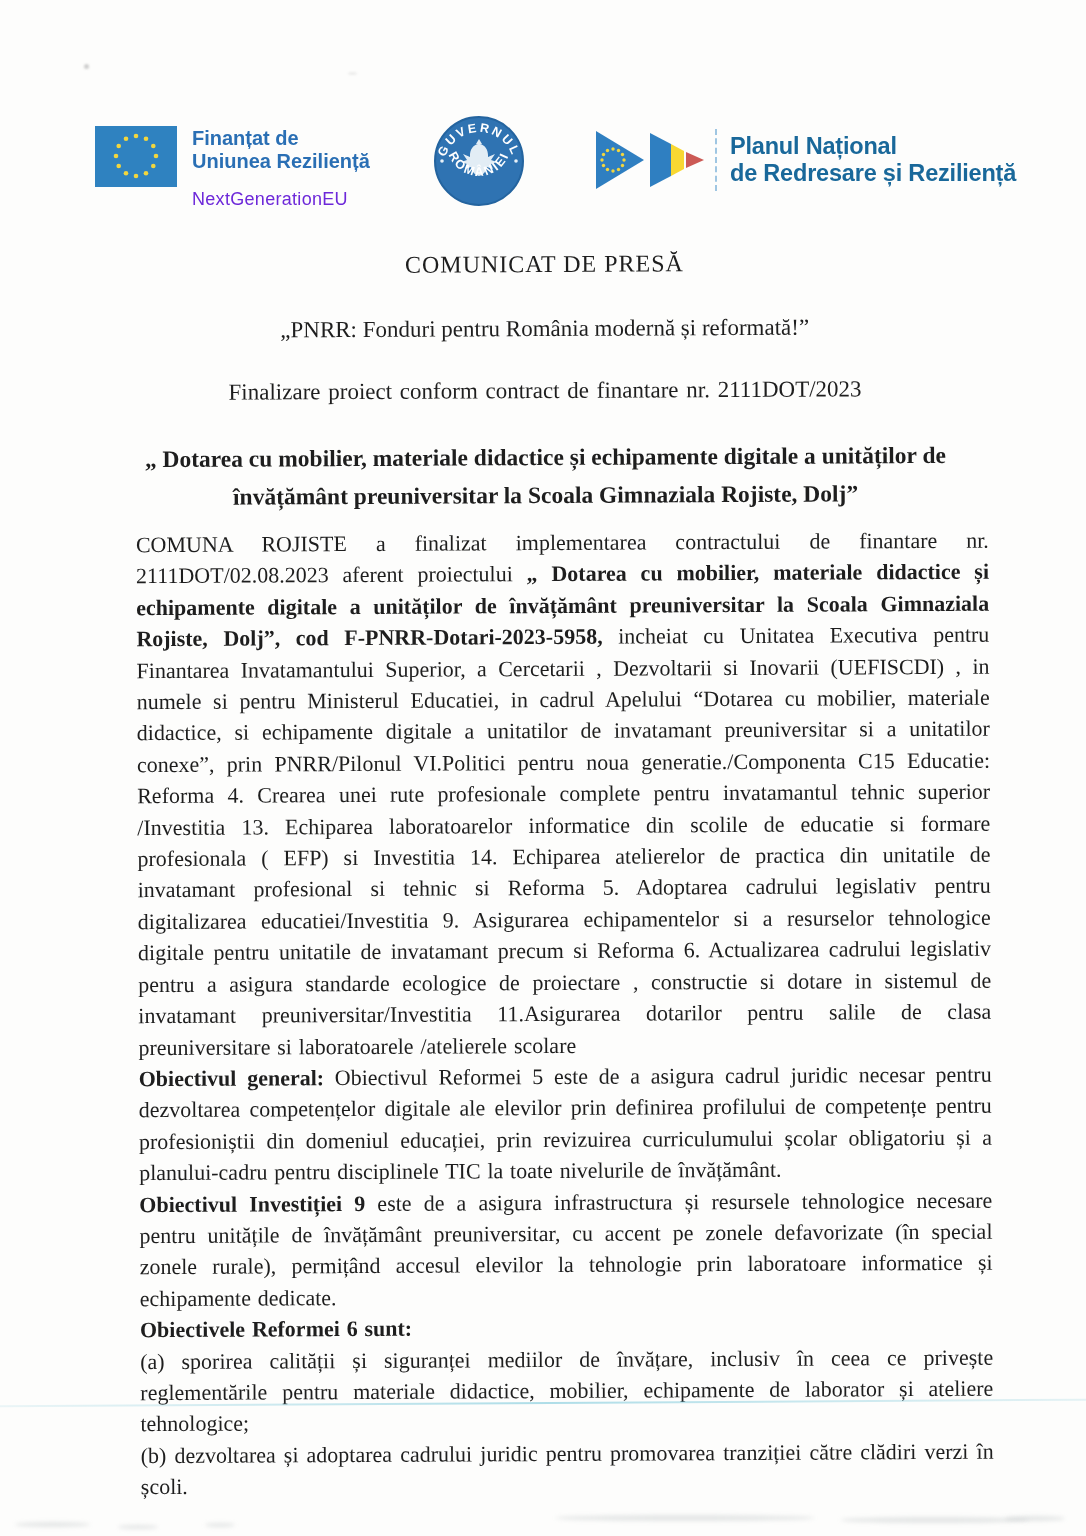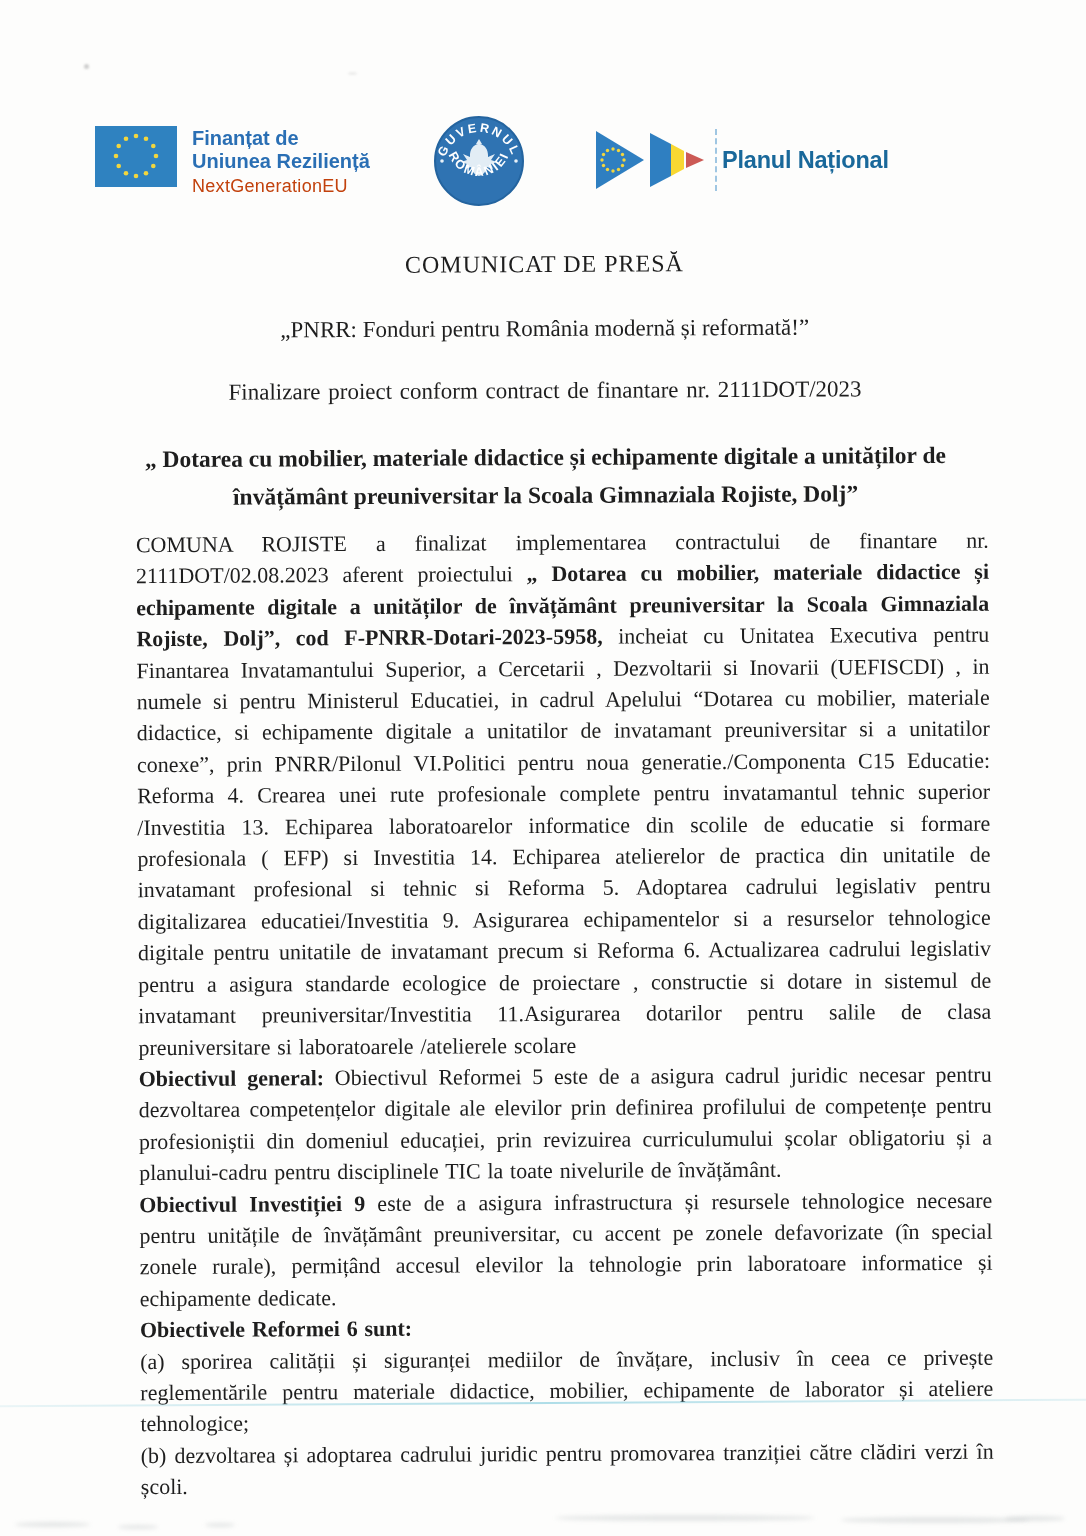--- a/index.html
+++ b/index.html
@@ -12,27 +12,27 @@
     overflow:hidden;
     font-family:"Liberation Serif","DejaVu Serif",serif;
     color:#1e1e1e;
     text-decoration:underline;
   }
 
   
   .eu-logo{position:absolute;left:95px;top:126px;display:flex;gap:15px;align-items:flex-start;}
   .eu-text{padding-top:1px;font-family:"Liberation Sans","DejaVu Sans",sans-serif;}
   .eu-l1,.eu-l2{font-weight:bold;font-size:20px;line-height:23px;color:#2a6fb4;}
-  .eu-l3{font-size:18px;line-height:21px;color:#c2410c;margin-top:3px;letter-spacing:.3px;}
+  .eu-l3{font-size:18px;line-height:21px;color:#6d28d9;margin-top:16px;letter-spacing:.3px;}
 
   .gov-seal{position:absolute;left:432px;top:114px;}
 
   .pnrr-logo{position:absolute;left:594px;top:124px;display:flex;align-items:center;}
   .pnrr-divider{height:62px;border-left:2px dashed #9fc6e2;margin-left:9px;}
-  .pnrr-text{margin-left:5px;font-family:"Liberation Sans","DejaVu Sans",sans-serif;
+  .pnrr-text{margin-left:13px;font-family:"Liberation Sans","DejaVu Sans",sans-serif;
     font-weight:bold;font-size:23.5px;line-height:27px;color:#19689a;letter-spacing:-.2px;}
 
   
   .doc{position:absolute;left:0;top:0;width:100%;height:100%;
        transform:rotate(-0.3deg);transform-origin:50% 0;}
   .t-main{position:absolute;top:251px;left:0;width:100%;margin:0;text-align:center;
           font-size:24px;font-weight:400;letter-spacing:1px;}
   .t-slogan{position:absolute;top:316px;left:0;width:100%;margin:0;text-align:center;
           font-size:23px;font-weight:400;}
   .t-sub{position:absolute;top:378px;left:0;width:100%;margin:0;text-align:center;
@@ -120,20 +120,21 @@
         <circle cx="9.5" cy="30.5" r="1.7"></circle>
           <circle cx="13.5" cy="26.5" r="1.7"></circle>
       </g>
       <polygon points="56,9 56,63 77,52 77,20" fill="#2f7fc1"></polygon>
       <polygon points="77,20 77,52 90,45 90,27" fill="#f8d832"></polygon>
       <polygon points="92,28 92,44 110,36" fill="#cc5a55"></polygon>
     </svg>
     <div class="pnrr-divider"></div>
     <div class="pnrr-text">
       <div>Planul Național</div>
+      <div>de Redresare și Reziliență</div>
     </div>
   </div>
 
   <div class="doc">
     <h1 class="t-main">COMUNICAT DE PRESĂ</h1>
     <h2 class="t-slogan">„PNRR: Fonduri pentru România modernă și reformată!”</h2>
     <h3 class="t-sub">Finalizare proiect conform contract de finantare nr. 2111DOT/2023</h3>
     <h3 class="t-project">„ Dotarea cu mobilier, materiale didactice și echipamente digitale a unităților de învățământ preuniversitar la Scoala Gimnaziala Rojiste, Dolj”</h3>
     <div class="bodytext">
         <p><span>COMUNA ROJISTE a finalizat implementarea contractului de finantare nr. 2111DOT/02.08.2023 aferent proiectului </span><span class="b">„ Dotarea cu mobilier, materiale didactice și echipamente digitale a unităților de învățământ preuniversitar la Scoala Gimnaziala Rojiste, Dolj”, cod F-PNRR-Dotari-2023-5958,</span><span> incheiat cu Unitatea Executiva pentru Finantarea Invatamantului Superior, a Cercetarii , Dezvoltarii si Inovarii (UEFISCDI) , in numele si pentru Ministerul Educatiei, in cadrul Apelului “Dotarea cu mobilier, materiale didactice, si echipamente digitale a unitatilor de invatamant preuniversitar si a unitatilor conexe”, prin PNRR/Pilonul VI.Politici pentru noua generatie./Componenta C15 Educatie: Reforma 4. Crearea unei rute profesionale complete pentru invatamantul tehnic superior /Investitia 13. Echiparea laboratoarelor informatice din scolile de educatie si formare profesionala ( EFP) si Investitia 14. Echiparea atelierelor de practica din unitatile de invatamant profesional si tehnic si Reforma 5. Adoptarea cadrului legislativ pentru digitalizarea educatiei/Investitia 9. Asigurarea echipamentelor si a resurselor tehnologice digitale pentru unitatile de invatamant precum si Reforma 6. Actualizarea cadrului legislativ pentru a asigura standarde ecologice de proiectare , constructie si dotare in sistemul de invatamant preuniversitar/Investitia 11.Asigurarea dotarilor pentru salile de clasa preuniversitare si laboratoarele /atelierele scolare</span></p>

